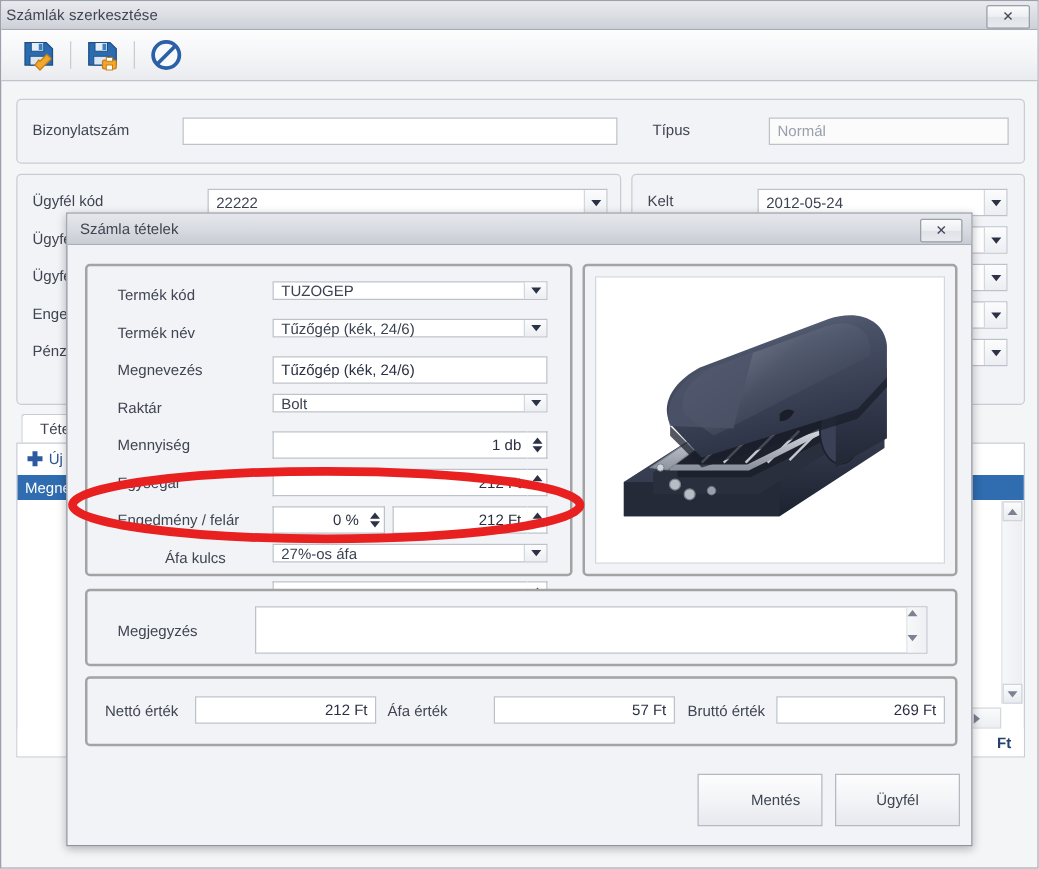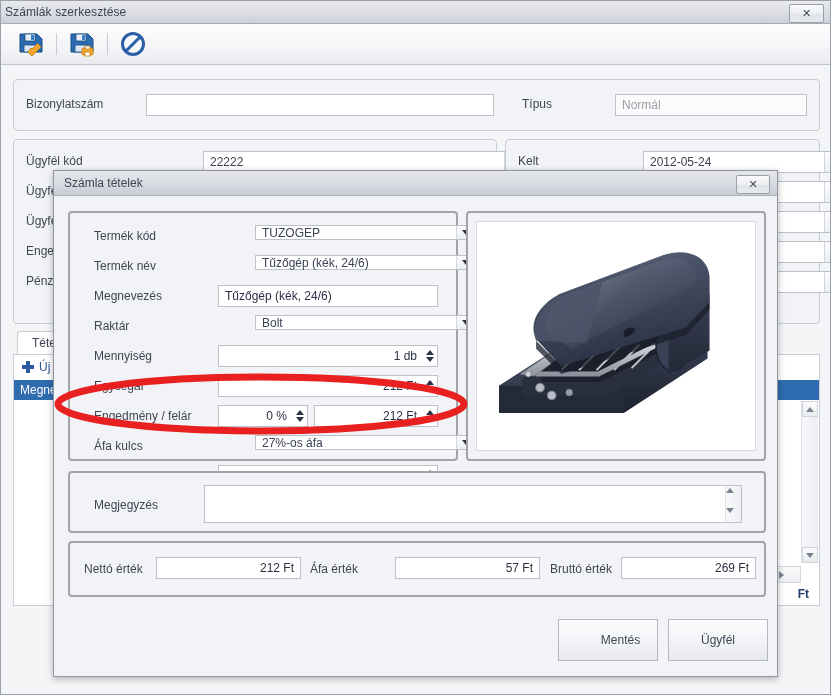--- a/index.html
+++ b/index.html
@@ -97,21 +97,21 @@
     border: 1px solid #bcc1ca;
     box-sizing: border-box;
     height: 22px;
     font-size: 12px;
     color: #3b4252;
     display: flex; align-items: center;
     padding: 0 6px;
   }
   .fld-box.ph { color: #9aa0ab; }
   .fld-box.disabled { background: #fbfbfc; }
-  .combo { position: absolute; height: 22px; box-sizing: border-box; margin-left: 37px; }
+  .combo { position: absolute; height: 22px; box-sizing: border-box; }
   .combo .cb-field {
     position: absolute; left:0; top:0; right:0; bottom:0;
     background: #fff; border: 1px solid #bcc1ca;
     box-sizing: border-box;
     display:flex; align-items:center; padding: 0 20px 0 6px;
     font-size: 12px; color:#3b4252;
   }
   .combo .cb-arrow {
     position:absolute; right:1px; top:1px; bottom:1px; width:17px;
     background: linear-gradient(to bottom,#fcfcfd,#eceef2);
@@ -520,21 +520,21 @@
         </div>
       </div>
       <div class="spin" style="left:244px; top:192px; width:124px;">
         <div class="sp-field">212 Ft</div>
         <div class="sp-btns">
           <span class="sp-up"></span>
           <span class="sp-dn"></span>
         </div>
       </div>
 
-      <span class="row-label" style="top:226px;">Áfa kulcs</span>
+      <span class="row-label" style="top:226px;margin-left:38px;">Áfa kulcs</span>
       <div class="combo row-ctl" style="top:222px; width:220px;">
         <div class="cb-field">27%-os áfa</div>
         <div class="cb-arrow">
             <i></i>
           </div>
       </div>
 
       <span class="row-label" style="top:256px;">Bruttó ár</span>
       <div class="spin row-ctl" style="top:252px; width:220px;">
         <div class="sp-field">269 Ft</div>

